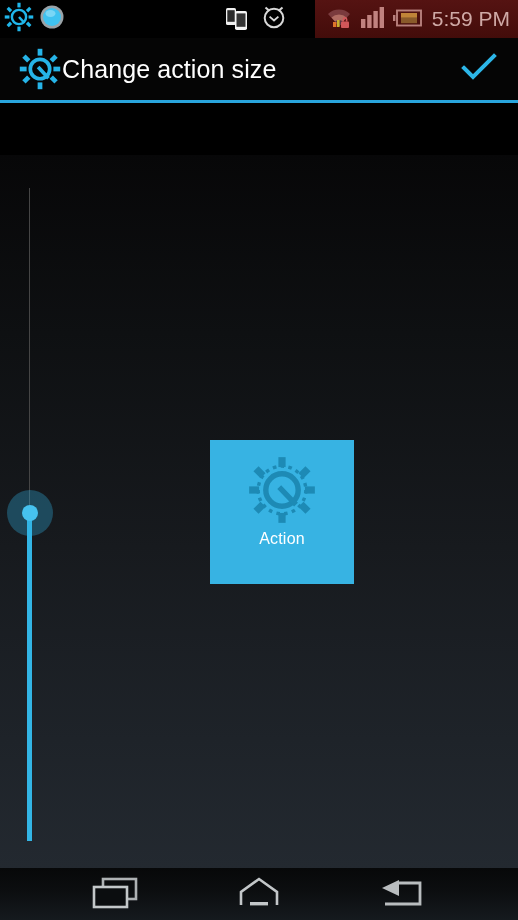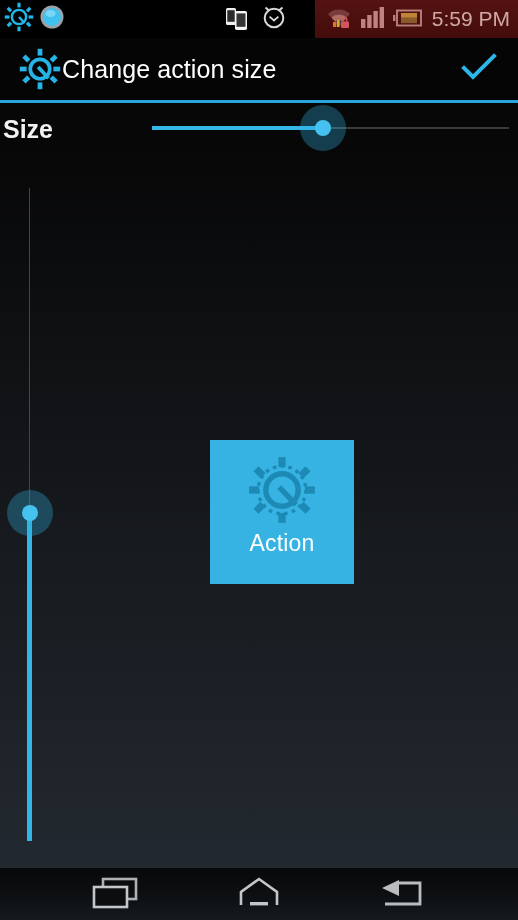--- a/index.html
+++ b/index.html
@@ -202,21 +202,21 @@
     align-items: center;
     cursor: pointer;
   }
   #tile-icon {
     margin-top: 14px;
     width: 72px; height: 72px;
   }
   #tile-label {
     margin-top: 4px;
     color: #ffffff;
-    font-size: 23px;
+    font-size: 16px;
     font-weight: 400;
     letter-spacing: 0.2px;
   }
 
   
   #nav-bar {
     position: absolute;
     left: 0; top: 868px;
     width: 518px; height: 52px;
     background: linear-gradient(to bottom, #070809 0%, #0c0e10 45%, #151a1e 100%);
@@ -348,29 +348,20 @@
     <span id="ab-confirm">
       <span>
         <svg width="40" height="30" viewBox="0 0 40 30">
           <path d="M5 16 L14 25 L35 4" fill="none" stroke="#2cb6e8" stroke-width="4" stroke-linecap="square"></path>
         </svg>
       </span>
     </span>
   </div>
   <div id="ab-divider"></div>
 
-  <div id="size-row">
-    <span id="size-label">Size</span>
-    <div id="h-slider">
-      <div id="h-track-bg"></div>
-      <div id="h-track-fill"></div>
-      <div id="h-thumb-halo"></div>
-      <div id="h-thumb"></div>
-    </div>
-  </div>
 
   <div id="canvas">
 
     <div id="v-track-bg"></div>
     <div id="v-track-fill"></div>
     <div id="v-thumb-halo"></div>
     <div id="v-thumb"></div>
 
     <div id="action-tile">
       <span id="tile-icon">

